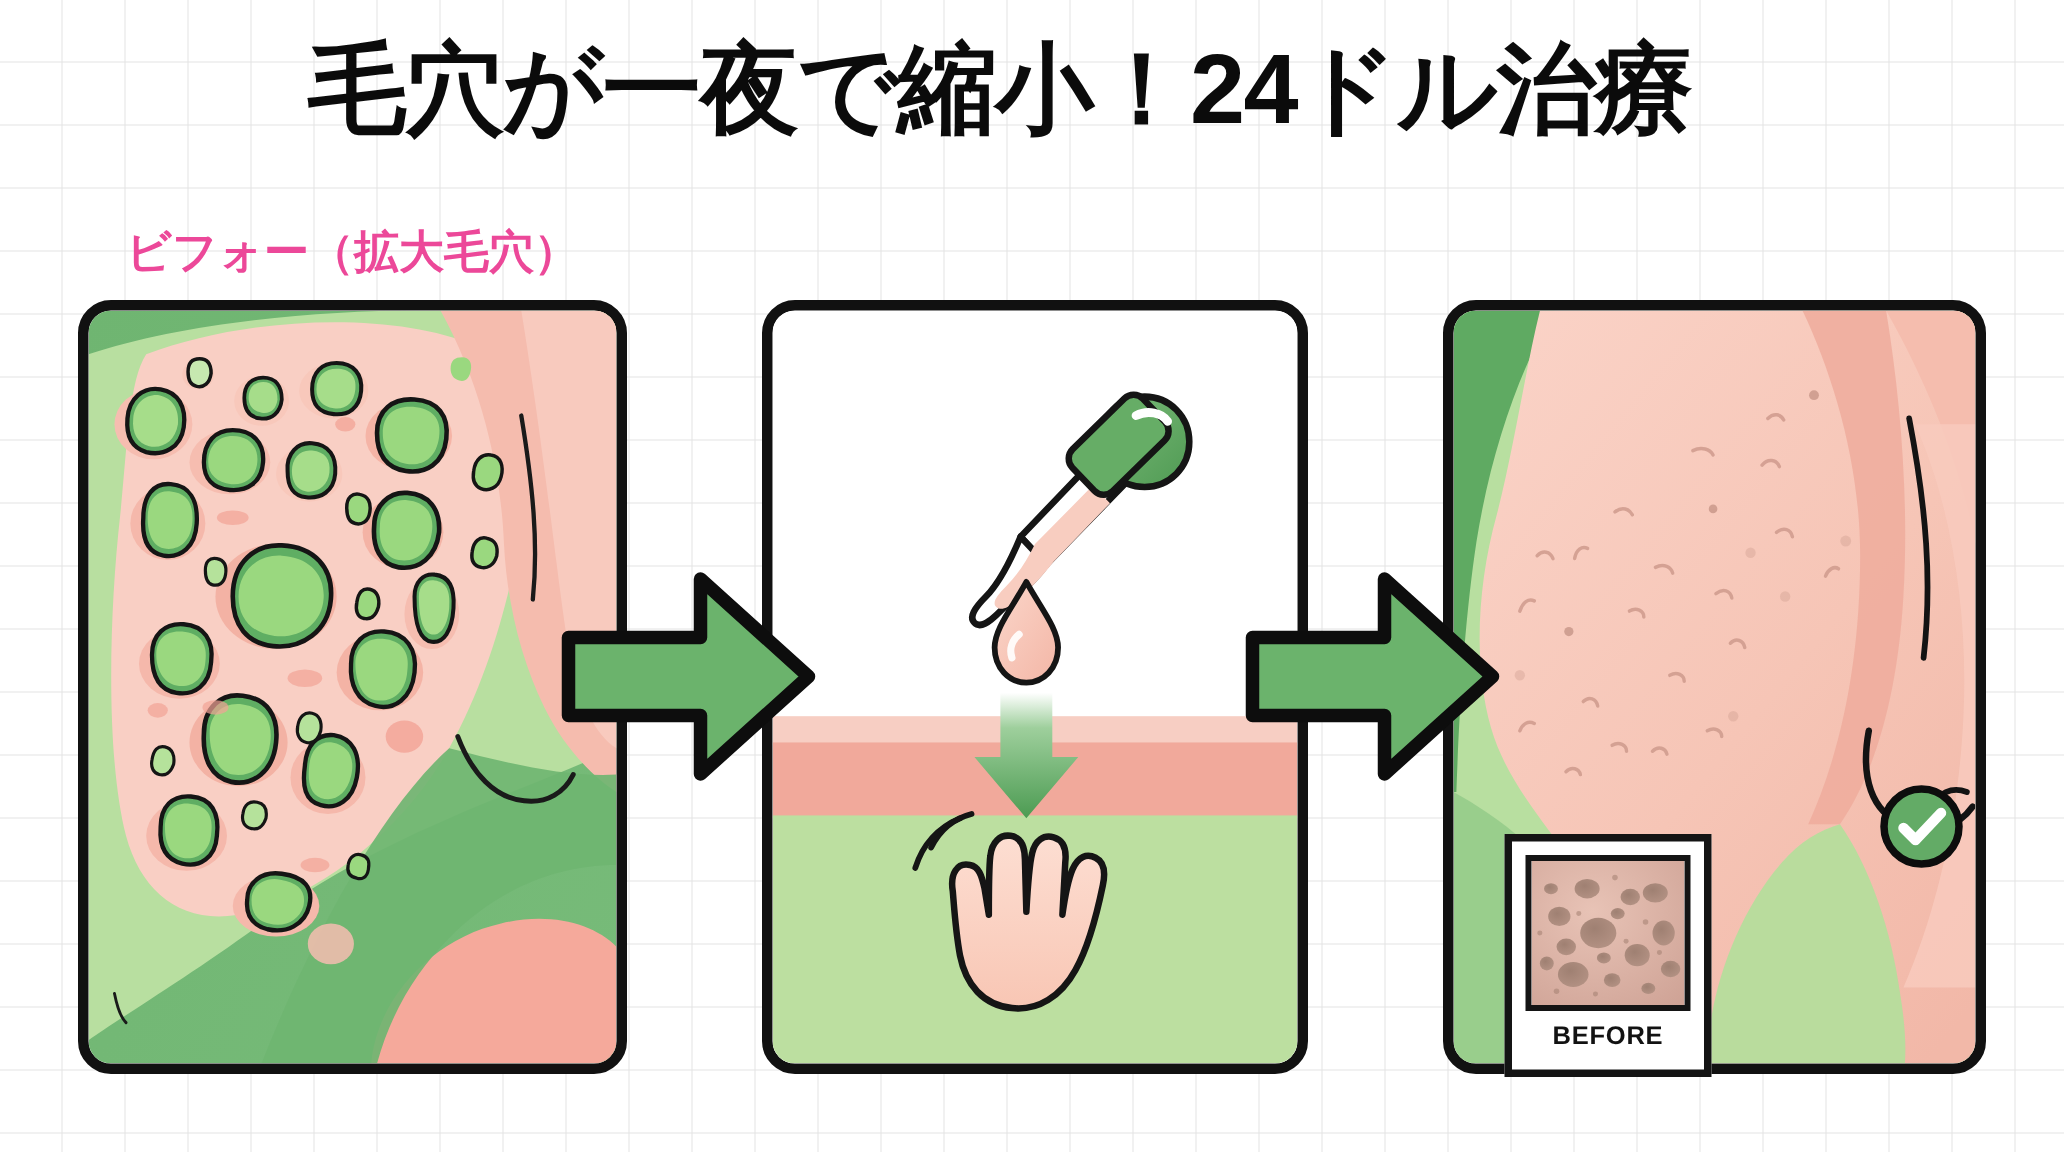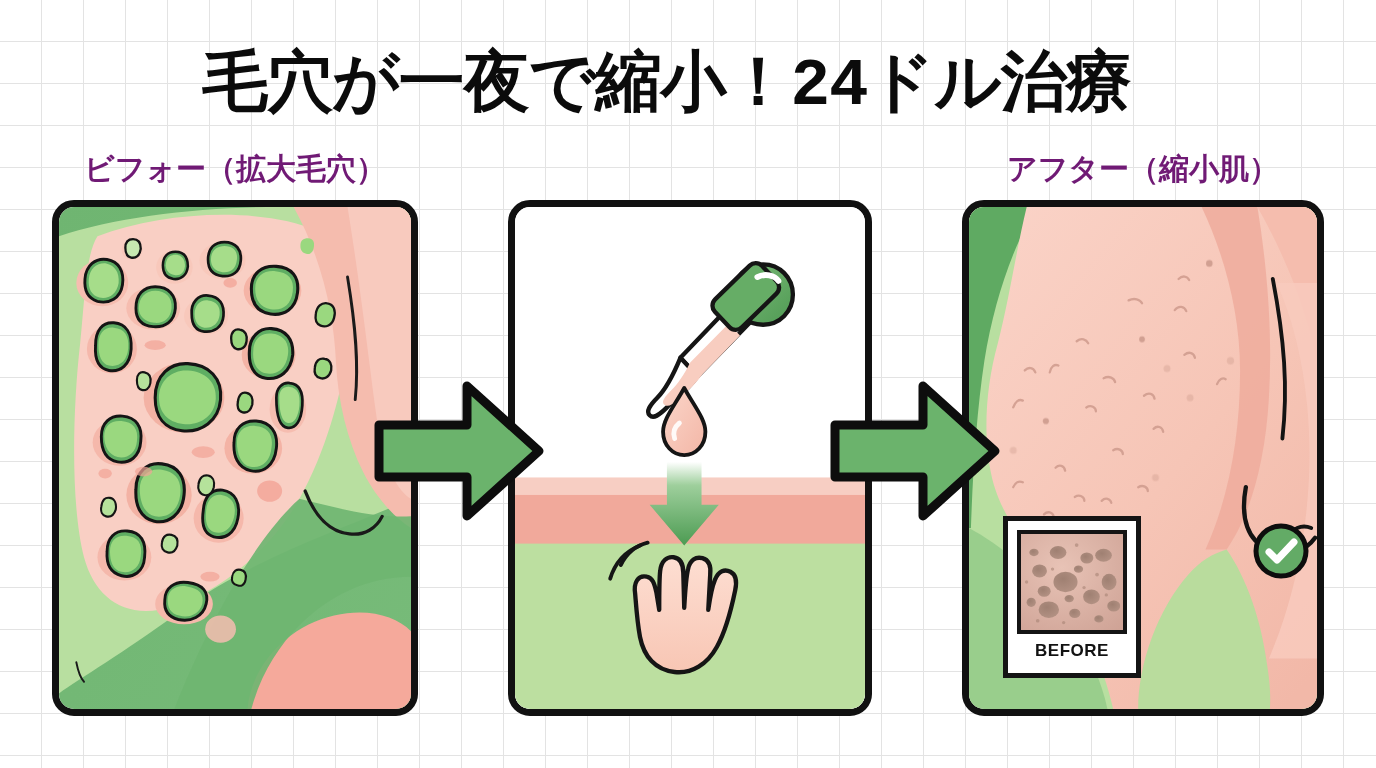--- a/index.html
+++ b/index.html
@@ -29,40 +29,40 @@
 
   #stage {
     position: absolute;
     inset: 0;
   }
 
   
   #headline {
     position: absolute;
     left: 0;
-    top: 48px;
+    top: 20px;
     width: 1333px;
     text-align: center;
     font-size: 66px;
     line-height: 78px;
     font-weight: 700;
     letter-spacing: -1px;
     color: #0b0b0b;
-    font-family: Liberation Mono, monospace;
+    font-family: Liberation Sans, sans-serif;
     white-space: nowrap;
   }
 
   
   .panel-caption {
     position: absolute;
     text-align: center;
     font-size: 30px;
     line-height: 34px;
     font-weight: 700;
-    color: #701a75;
+    color: #ec4899;
     font-family: "DejaVu Sans", "Liberation Sans", sans-serif;
     white-space: nowrap;
   }
   #caption-before { left: 52px;  top: 152px; width: 366px; }
   #caption-apply  { left: 508px; top: 152px; width: 364px; }
   #caption-after  { left: 962px; top: 152px; width: 362px; }
 
   
   .panel {
     position: absolute;
@@ -85,21 +85,21 @@
     height: 146px;
   }
   #arrow-1 { left: 374px; top: 378px; }
   #arrow-2 { left: 830px; top: 378px; }
   .flow-arrow svg { display: block; width: 100%; height: 100%; }
 
   
   #thumb-row {
     position: absolute;
     left: 1003px;
-    top: 516px;
+    top: 556px;
     width: 290px;
     height: 172px;
     padding-left: 21px;
   }
   .thumb-card {
     position: absolute;
     top: 0;
     width: 138px;
     height: 162px;
     background: #ffffff;
@@ -145,21 +145,20 @@
 </head>
 <body>
 
 <div id="grid-bg"></div>
 
 <div id="stage">
 
   <div id="headline">毛穴が一夜で縮小！24ドル治療</div>
 
   <div id="caption-before" class="panel-caption">ビフォー（拡大毛穴）</div>
-  <div id="caption-after" class="panel-caption">アフター（縮小肌）</div>
 
   <div id="panel-before" class="panel">
     <svg viewBox="0 0 366 516" preserveAspectRatio="none">
       <defs>
         <clipPath id="clipBefore">
             <rect x="0" y="0" width="366" height="516" rx="14"></rect>
           </clipPath>
         <linearGradient id="gBg1" x1="0" y1="0" x2="1" y2="1">
           <stop offset="0%" stop-color="#6fb571"></stop>
           <stop offset="100%" stop-color="#77bb79"></stop>

